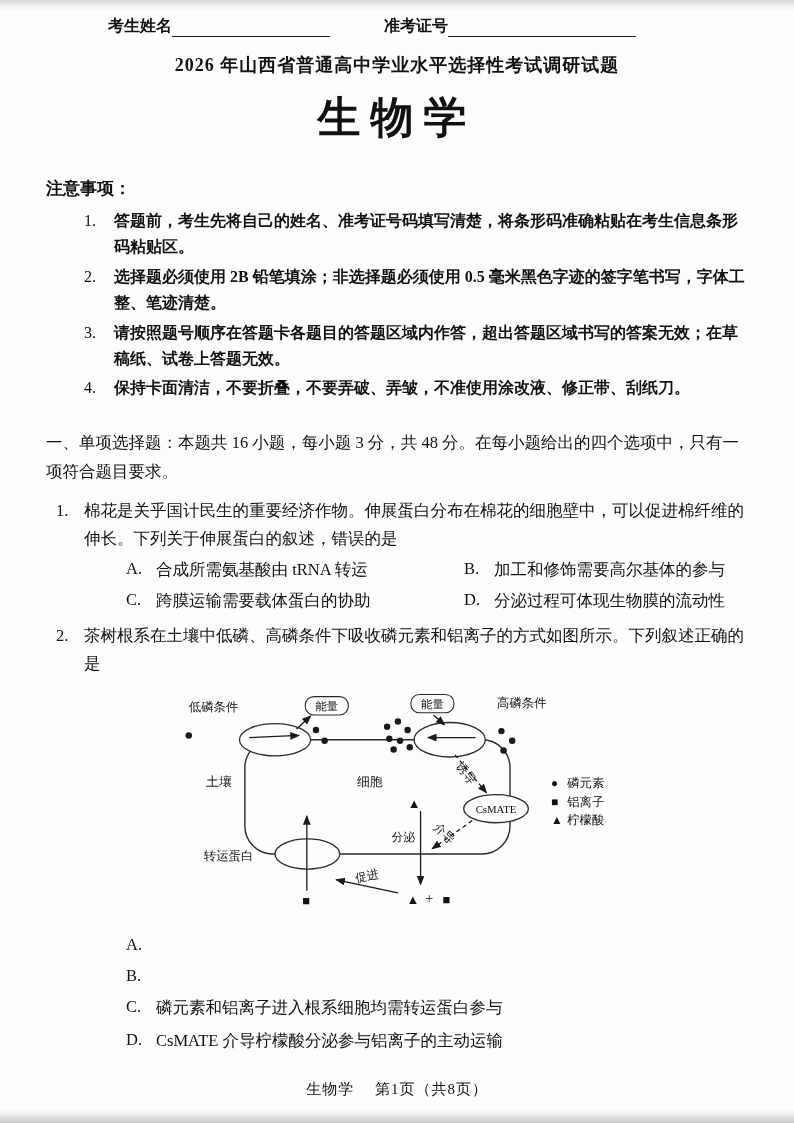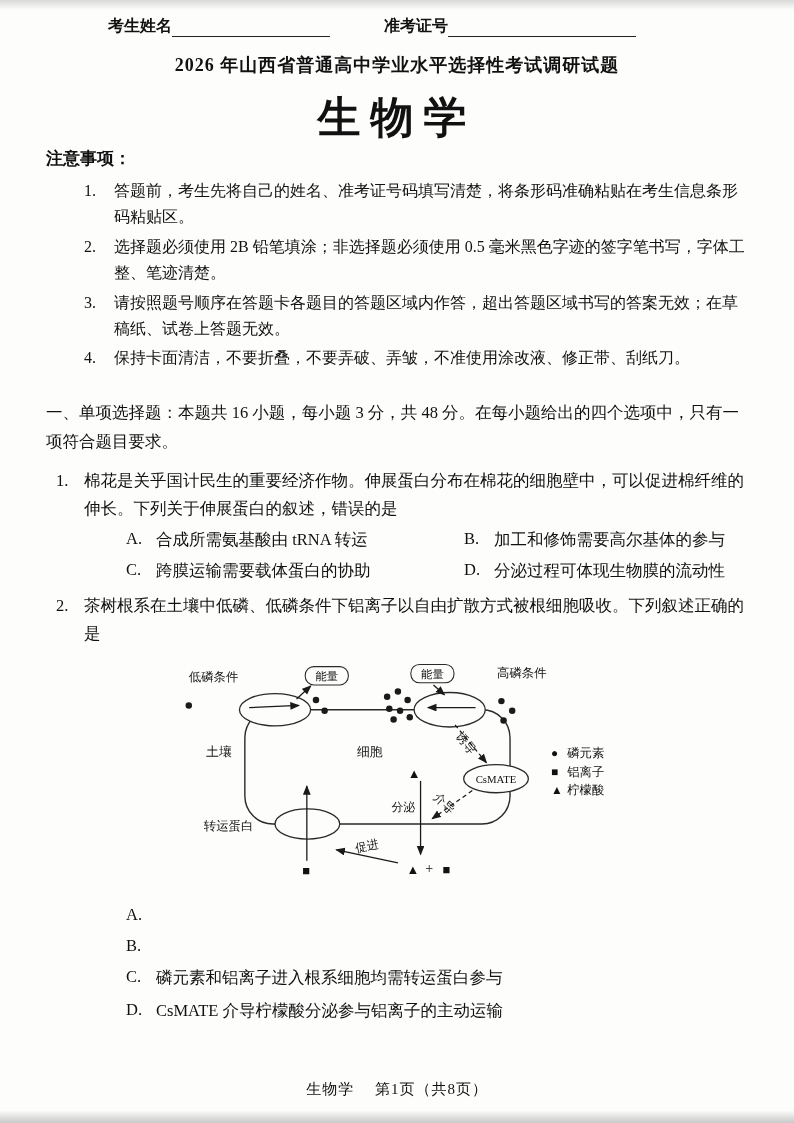--- a/index.html
+++ b/index.html
@@ -16,26 +16,26 @@
 
   
   .head-row { display:flex; align-items:flex-end; margin-left:62px; font-size:16px; font-weight:700; }
   .blank { display:inline-block; border-bottom:1.5px solid #222; height:18px; }
   .blank.b1 { width:158px; margin-right:54px; }
   .blank.b2 { width:188px; }
 
   .title { text-align:center; font-size:18px; font-weight:700; letter-spacing:1px; margin-top:16px; }
   .subject { text-align:center; font-size:43px; font-weight:700; letter-spacing:10px; margin-top:12px; }
 
-  .notice { }
+  .notice { margin-top:30px; }
   .notice-heading { font-size:17px; font-weight:700; margin-bottom:8px; }
   .notice ol { list-style:none; }
   .notice li { display:flex; margin-left:38px; font-size:16px; line-height:1.62; margin-bottom:4px; }
   .notice .num { width:30px; flex:0 0 30px; }
-  .notice .txt { flex:1; }
+  .notice .txt { flex:1;font-weight:bold; }
 
   .section-heading { margin-top:28px; font-size:16.5px; font-weight:400; line-height:1.75; }
 
   .question { display:flex; margin-top:10px; font-size:16.5px; line-height:1.7; }
   .question .qnum { width:28px; flex:0 0 28px; margin-left:10px; }
   .question .stem { flex:1; }
 
   .opts-grid { margin:6px 0 4px 80px; display:grid; grid-template-columns:338px 1fr; row-gap:9px; font-size:16.5px; }
   .opts-list { margin:8px 0 0 80px; font-size:16.5px; }
   .opt { display:flex; }
@@ -105,21 +105,21 @@
       <span>跨膜运输需要载体蛋白的协助</span>
     </div>
     <div class="opt">
       <span class="olabel">D.</span>
       <span>分泌过程可体现生物膜的流动性</span>
     </div>
   </div>
 
   <div class="question">
     <span class="qnum">2.</span>
-    <span class="stem">茶树根系在土壤中低磷、低磷条件下铝离子以自由扩散方式被根细胞吸收。下列叙述正确的是</span>
+    <span class="stem">茶树根系在土壤中低磷、高磷条件下吸收磷元素和铝离子的方式如图所示。下列叙述正确的是</span>
   </div>
 
   <div class="diagram-wrap">
     <svg width="442" height="235" viewBox="0 0 410 218">
       <defs>
         <marker id="arr" markerWidth="9" markerHeight="8" refX="6.5" refY="3" orient="auto">
           <path d="M0,0 L7.5,3 L0,6 z" fill="#1a1a1a"></path>
         </marker>
       </defs>
 

